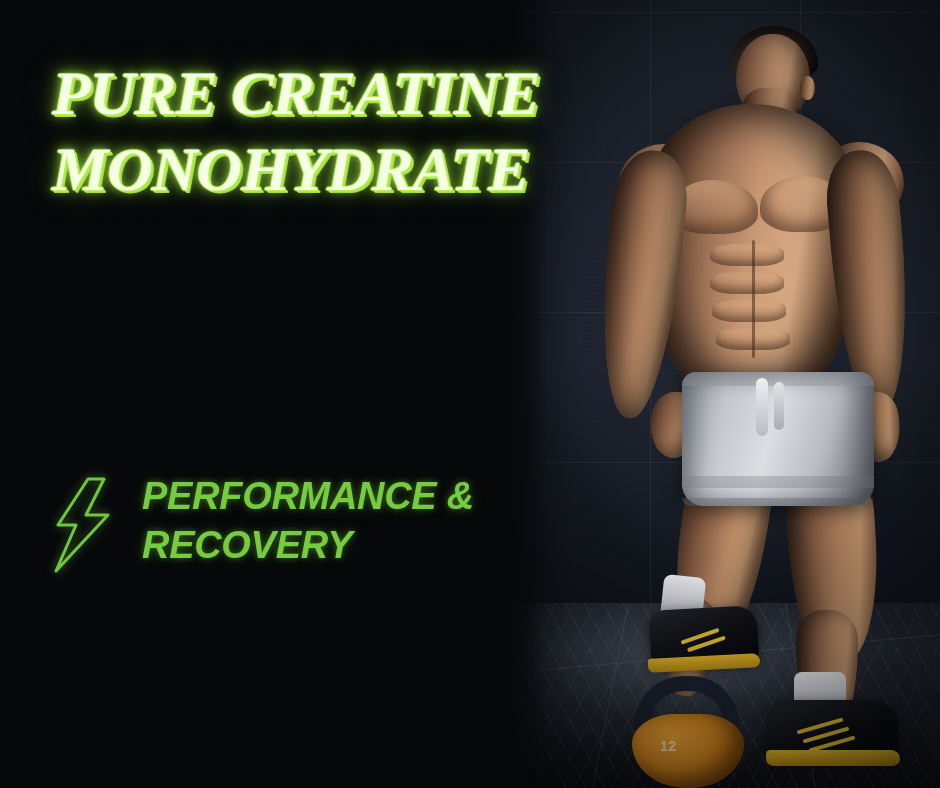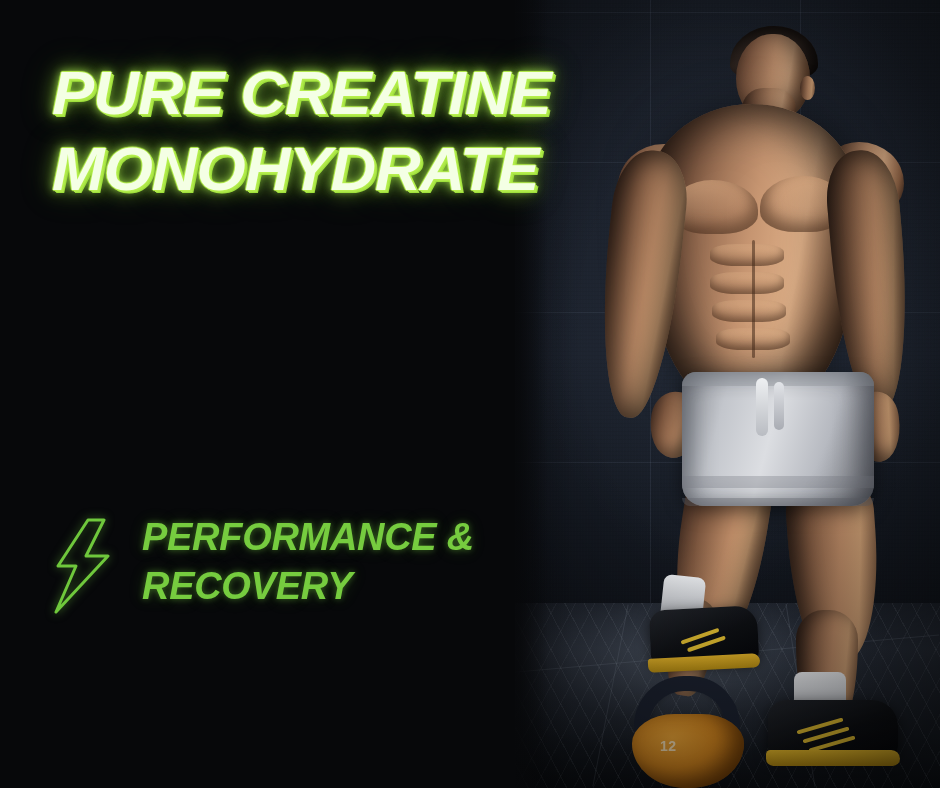--- a/index.html
+++ b/index.html
@@ -141,35 +141,35 @@
         background:
           radial-gradient(ellipse 330px 520px at 52% 42%, rgba(0,0,0,0) 40%, rgba(0,0,0,.55) 100%),
           linear-gradient(90deg, rgba(4,4,6,.95) 0%, rgba(4,4,6,.35) 9%, rgba(0,0,0,0) 22%);}
 
   
   .panel{position:absolute;left:0;top:0;width:515px;height:788px;background:#07080a;}
   .panel-fade{position:absolute;left:500px;top:0;width:48px;height:788px;
         background:linear-gradient(90deg,#07080a 0%,rgba(7,8,10,.82) 42%,rgba(7,8,10,0) 100%);}
 
   
-  .title{position:absolute;left:52px;top:55px;width:470px;}
+  .title{position:absolute;left:52px;top:55px;width:470px;font-family:Liberation Serif, serif;}
   .title-line{
     display:block;color:#f4ffe4;font-weight:700;font-style:italic;
     font-size:62px;line-height:76px;letter-spacing:-1px;
     transform:scaleX(1.02);transform-origin:left center;white-space:nowrap;
     text-shadow:
       0 0 1px #b7f04f, 1px 0 1px #b7f04f, -1px 0 1px #b7f04f, 0 1px 1px #b7f04f, 0 -1px 1px #b7f04f,
       2px 2px 0 #aee84a, 3px 3px 0 #9fe03c,
       0 0 9px rgba(172,235,80,.95), 0 0 20px rgba(150,225,60,.65), 0 0 34px rgba(130,210,50,.35);
   }
 
   
   .bullet{position:absolute;display:flex;align-items:flex-start;}
   .b1{left:52px;top:262px;}
-  .b2{left:48px;top:513px;}
+  .b2{left:48px;top:472px;}
   .b-icon{flex:0 0 auto;width:80px;height:105px;display:flex;align-items:center;justify-content:flex-start;}
   .b-text{margin-left:14px;color:#76cc3f;font-weight:700;font-style:italic;
         font-size:38px;line-height:49px;letter-spacing:-.3px;white-space:pre-line;
         text-shadow:0 0 6px rgba(118,204,63,.45), 0 0 16px rgba(100,190,50,.22);}
 
   .sr{position:absolute;width:1px;height:1px;overflow:hidden;clip:rect(0 0 0 0);}
 </style>
 </head>
 <body>
 

